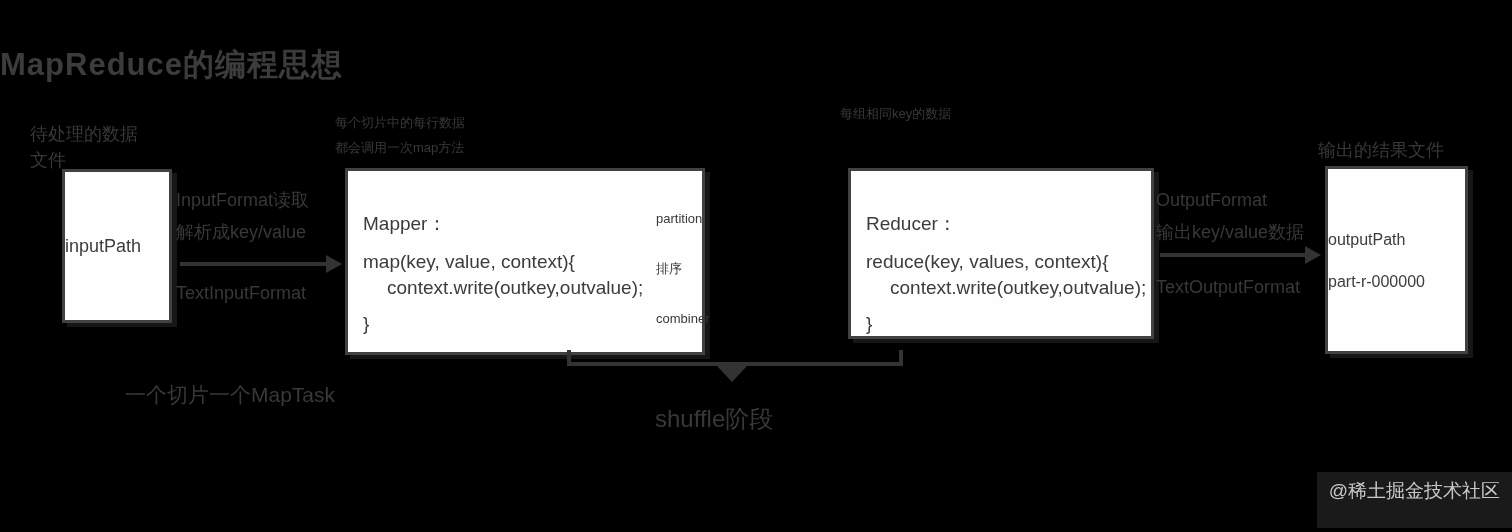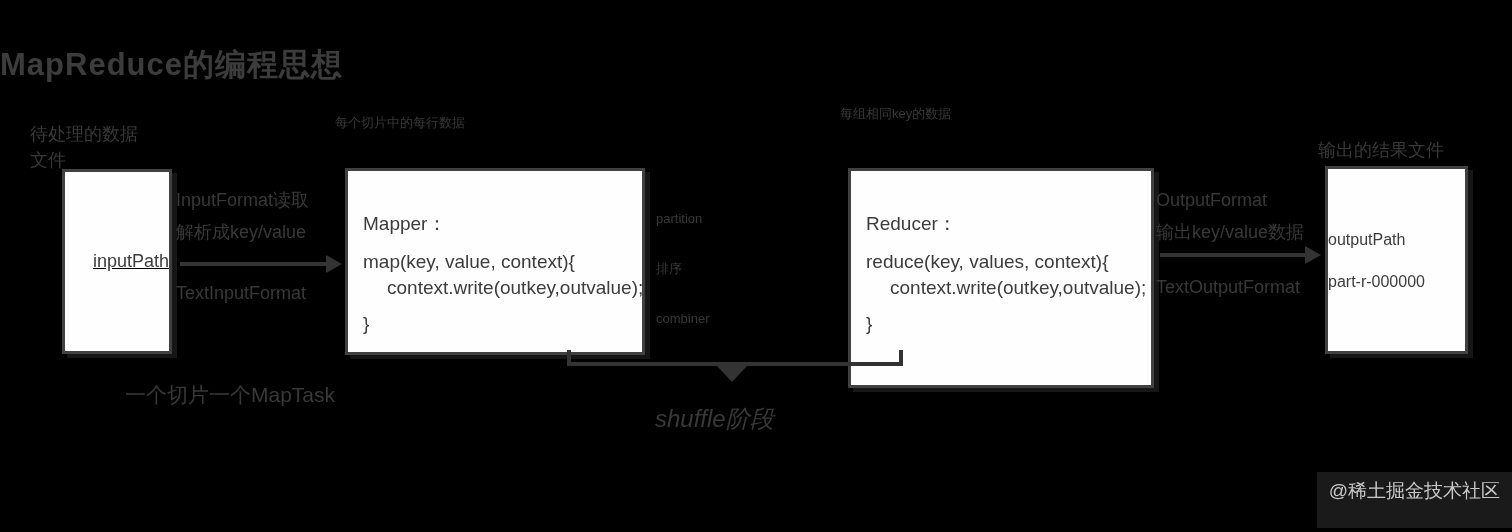--- a/index.html
+++ b/index.html
@@ -42,58 +42,59 @@
 </head>
 <body>
 
 <div class="abs title center">MapReduce的编程思想</div>
 
 <div class="abs dim lbl center" style="left:30px;top:121px;width:170px;">
   <div>待处理的数据</div>
   <div>文件</div>
 </div>
 
-<div class="abs whitebox" style="left:62px;top:169px;width:110px;height:185px;display:flex;align-items:center;justify-content:flex-end;text-decoration:underline;">
+<div class="abs whitebox" style="left:62px;top:169px;width:110px;height:154px;display:flex;align-items:center;justify-content:flex-start;">
   <span class="boxtext" style="font-size:18px;">inputPath</span>
 </div>
 
 <div class="abs dim center" style="left:125px;top:379px;width:235px;">
   <div style="font-size:21px;line-height:31px;">一个切片一个MapTask</div>
 </div>
 
 <div class="abs dim lbl center" style="left:176px;top:187px;width:168px;">
   <div>InputFormat读取</div>
   <div style="margin-top:6px;">解析成key/value</div>
 </div>
 <div class="abs arrow-shaft" style="left:180px;top:262px;width:147px;"></div>
 <div class="abs arrow-head" style="left:326px;top:255px;"></div>
 <div class="abs dim lbl center" style="left:176px;top:280px;width:168px;">
   <div>TextInputFormat</div>
 </div>
 
 <div class="abs dim lbl-lg center" style="left:335px;top:110px;width:262px;">
   <div>每个切片中的每行数据</div>
+  <div>都会调用一次map方法</div>
 </div>
 
-<div class="abs whitebox" style="left:345px;top:168px;width:300px;height:187px;">
+<div class="abs whitebox" style="left:345px;top:168px;width:360px;height:187px;">
   <div class="code-line" style="top:40px;">Mapper：</div>
   <div class="code-line" style="top:80px;">map(key, value, context){</div>
   <div class="code-line indent" style="top:106px;">context.write(outkey,outvalue);</div>
   <div class="code-line" style="top:142px;">}</div>
 </div>
 
 <div class="abs dim lbl-lg center" style="left:656px;top:206px;width:140px;">partition</div>
 <div class="abs dim lbl-lg center" style="left:656px;top:256px;width:140px;">排序</div>
 <div class="abs dim lbl-lg center" style="left:656px;top:306px;width:140px;">combiner</div>
 
 <div class="abs dim lbl-lg center" style="left:840px;top:101px;width:262px;">
   <div>每组相同key的数据</div>
 </div>
 
-<div class="abs whitebox" style="left:848px;top:168px;width:306px;height:220px;padding-left:7px;">
+<div class="abs whitebox" style="left:848px;top:168px;width:306px;height:171px;padding-left:7px;">
   <div class="code-line" style="top:40px;">Reducer：</div>
   <div class="code-line" style="top:80px;">reduce(key, values, context){</div>
   <div class="code-line indent" style="top:106px;">context.write(outkey,outvalue);</div>
   <div class="code-line" style="top:142px;">}</div>
 </div>
 
 <div class="abs dim lbl center" style="left:1156px;top:187px;width:172px;">
   <div>OutputFormat</div>
   <div style="margin-top:6px;">输出key/value数据</div>
 </div>
@@ -107,15 +108,15 @@
 
 <div class="abs whitebox" style="left:1325px;top:166px;width:143px;height:188px;">
   <div class="boxtext center" style="position:absolute;top:62px;width:100%;font-size:16px;">outputPath</div>
   <div class="boxtext center" style="position:absolute;top:104px;width:100%;font-size:16px;">part-r-000000</div>
 </div>
 
 <div class="abs tick" style="left:567px;top:350px;height:14px;"></div>
 <div class="abs arrow-shaft" style="left:567px;top:362px;width:336px;"></div>
 <div class="abs tick" style="left:899px;top:350px;height:14px;"></div>
 <div class="abs nub" style="left:717px;top:366px;"></div>
-<div class="abs dim center" style="left:655px;top:403px;width:165px;font-size:24px;font-style:italic;">shuffle阶段</div>
+<div class="abs dim center" style="left:655px;top:403px;width:165px;font-size:24px;">shuffle阶段</div>
 
 <div class="abs wm">@稀土掘金技术社区</div>
 
 </body></html>

